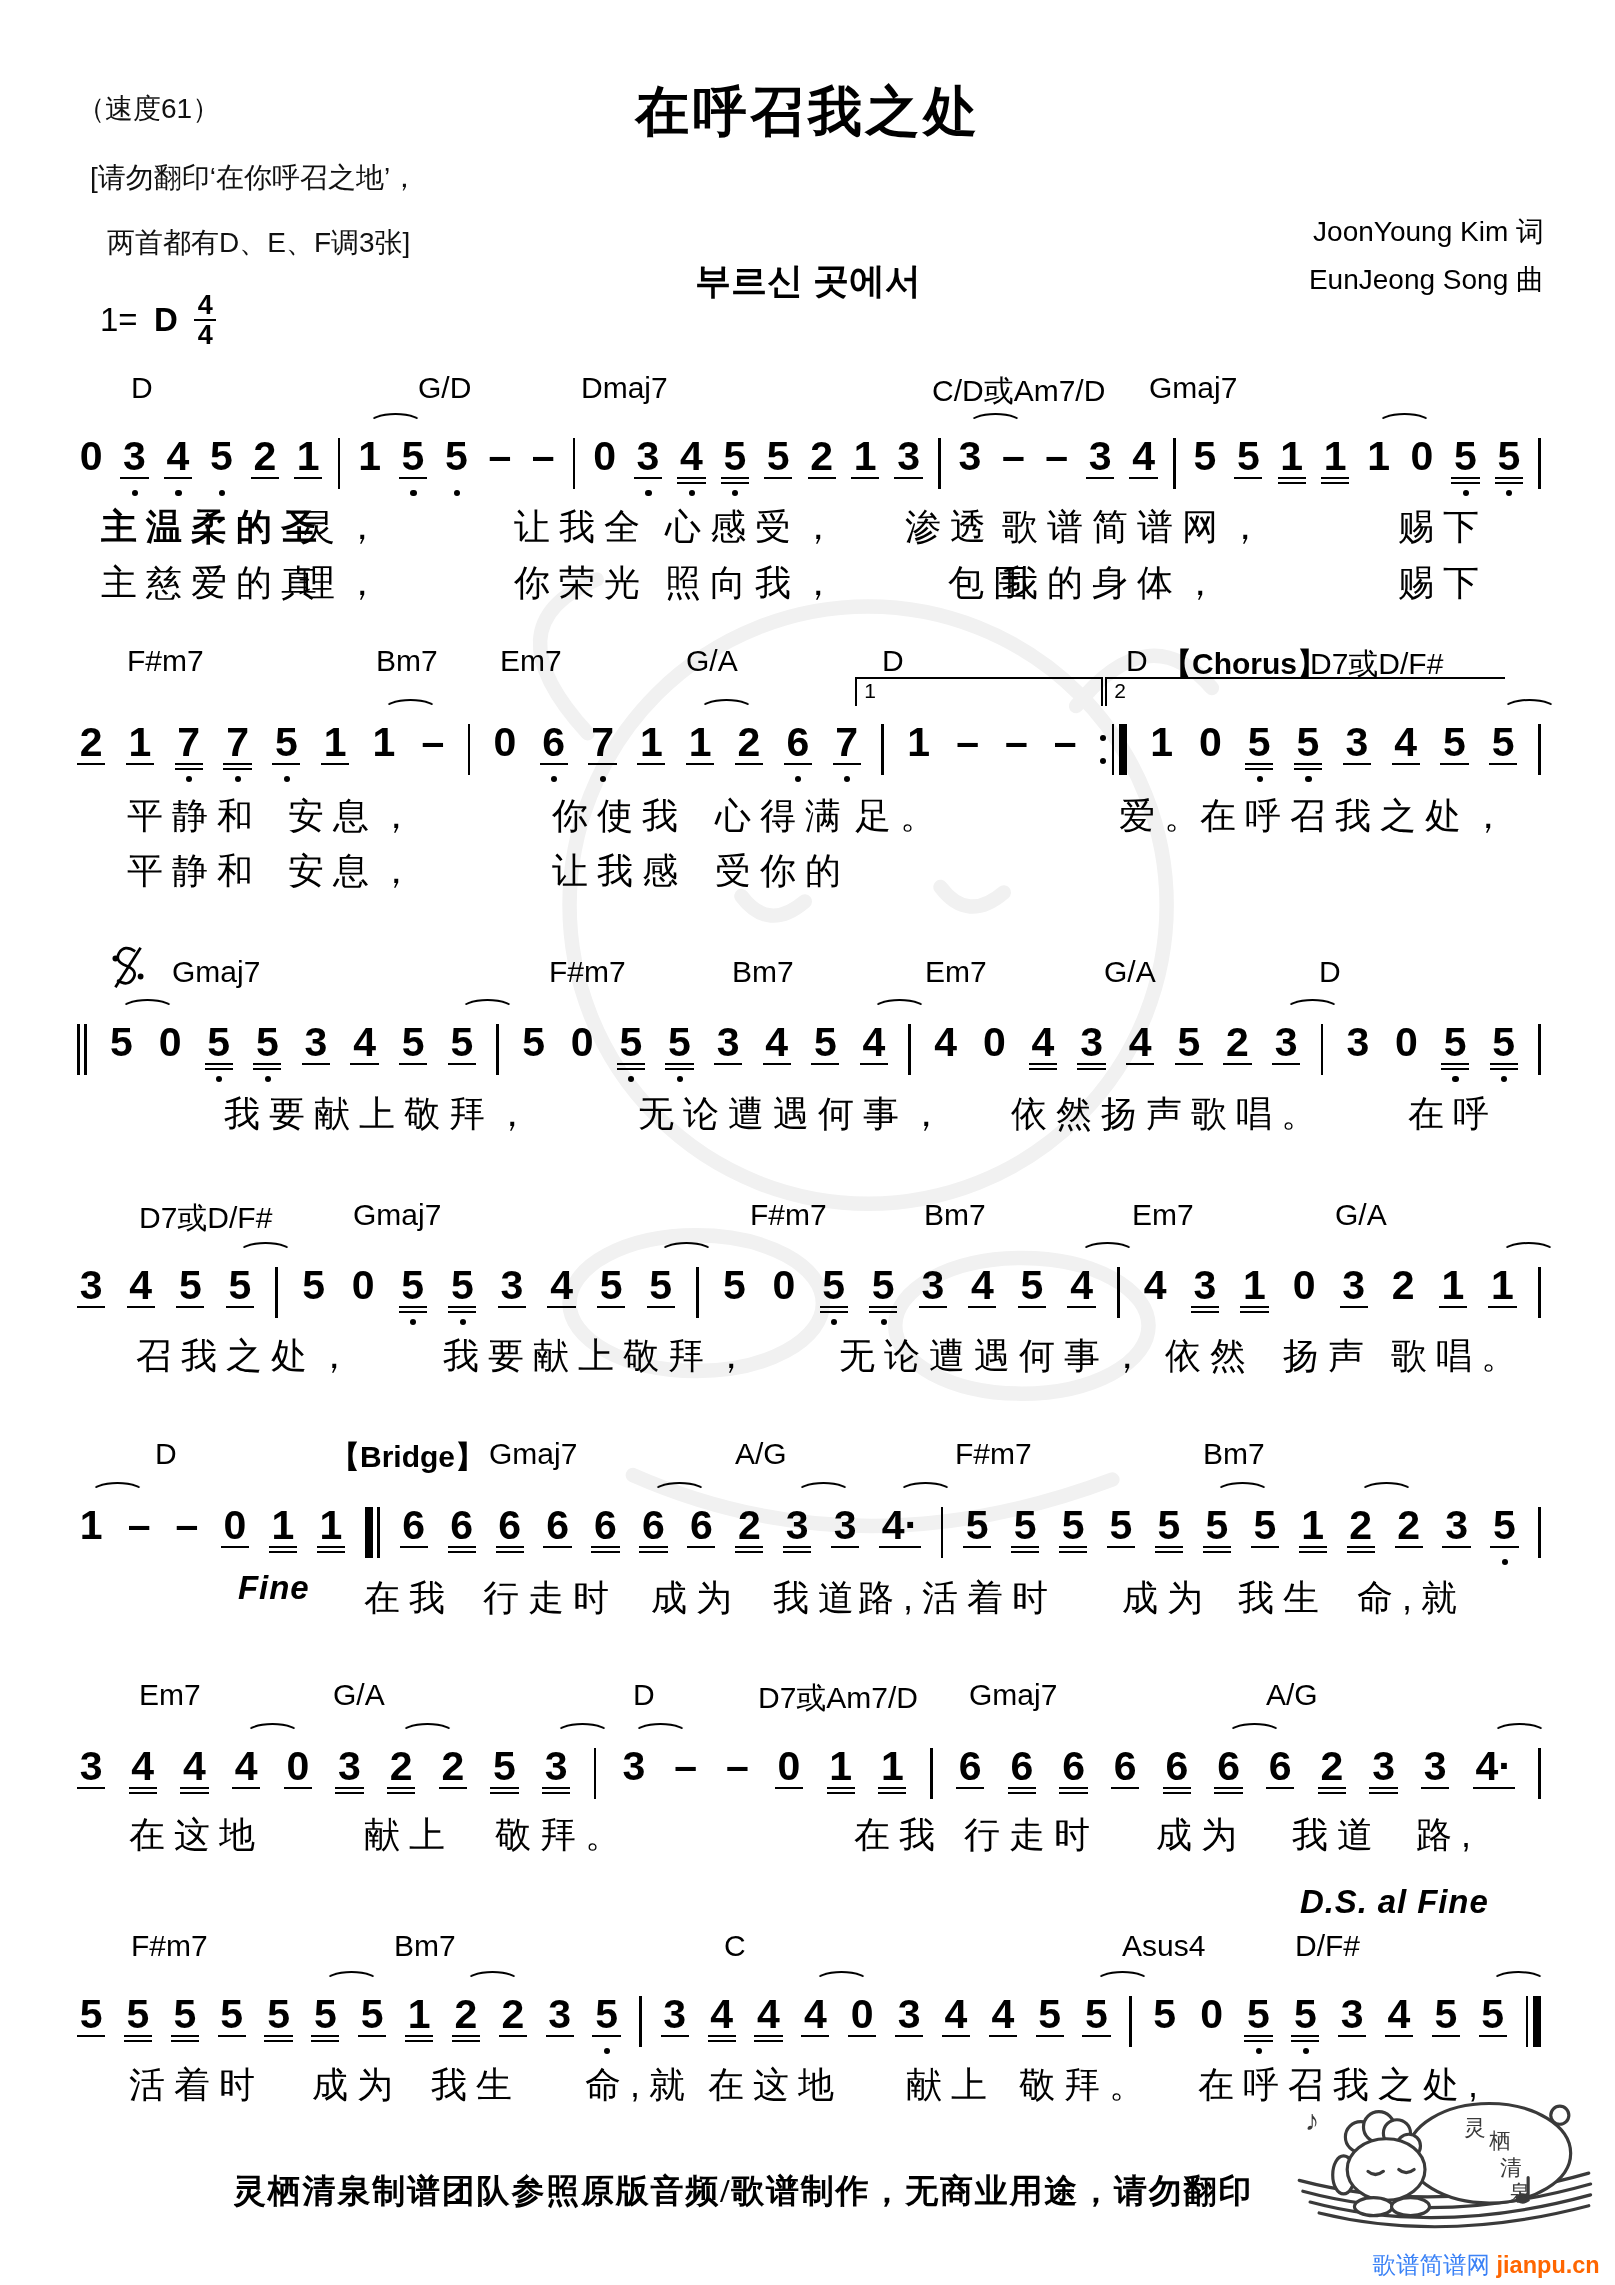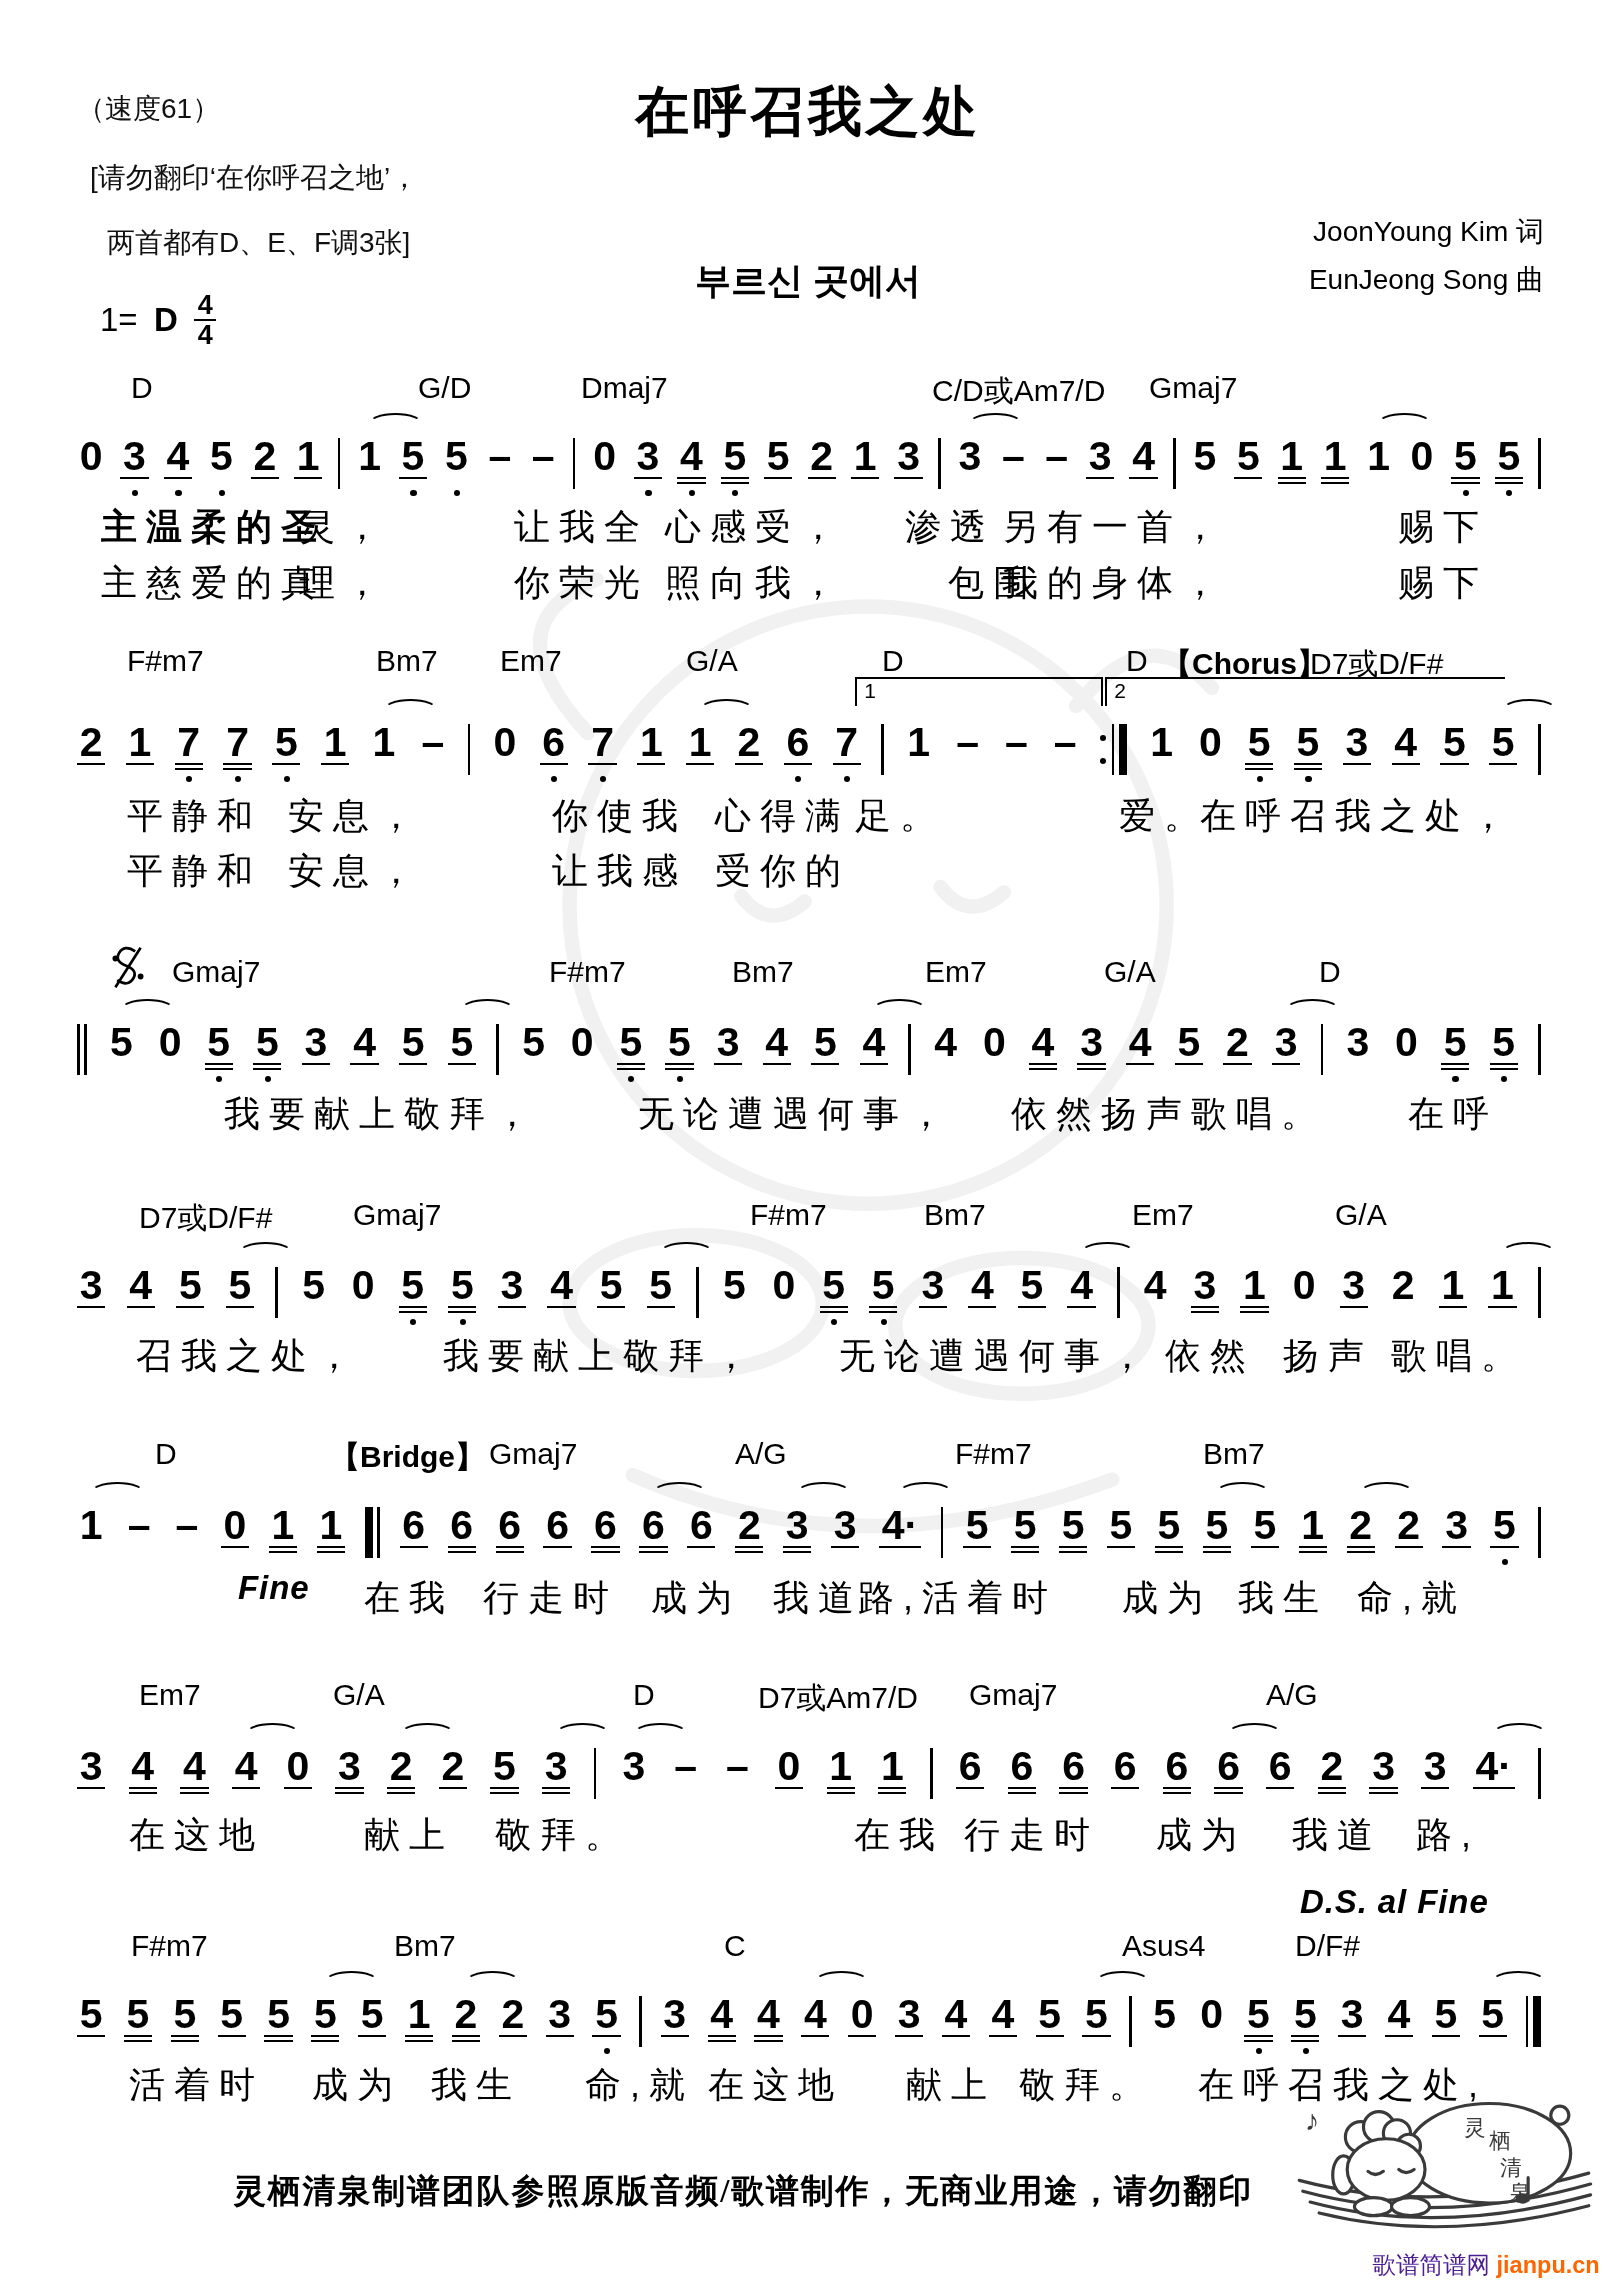--- a/index.html
+++ b/index.html
@@ -34,21 +34,21 @@
   .bar .dotcol::before{top:11px;}
   .bar .dotcol::after{bottom:11px;}
   .volta{position:absolute;height:27px;border-top:2.7px solid #000;border-left:2.7px solid #000;font-size:21px;padding:0 0 0 7.2px;}
   .volta.closed{border-right:2.7px solid #000;}
   .lyric{position:absolute;font-size:36px;letter-spacing:9px;}
   .mark{position:absolute;font-size:33px;font-weight:bold;font-style:italic;letter-spacing:0.9px;}
   .segno{position:absolute;}
   
   .credit-footer{font-size:33px;font-weight:bold;font-family:"Liberation Serif","DejaVu Serif",serif;letter-spacing:1.8px;}
   .corner{font-size:23.5px;}
-  .corner .gray{color:#4c1d95;}
+  .corner .gray{color:#3b82f6;}
   .corner .orange{color:#ff6600;font-weight:bold;}
   svg{display:block;}
   .wm{position:absolute;pointer-events:none;}
 </style>
 </head>
 <body>
 
 <div id="page">
 
   <svg class="wm" style="left:271px;top:507px;" width="1158" height="1140" viewBox="0 0 1280 1260">
@@ -136,21 +136,21 @@
         <span class="note u2">5<i class="ul2"></i><i class="odot"></i></span>
         <span class="bar">
           <b class="thin"></b>
         </span>
       </div>
       <div class="lyric" style="left: 101px; top: 503px; font-weight: bold;">主温柔的圣</div>
       <div class="lyric" style="left: 299px; top: 503px;">灵，</div>
       <div class="lyric" style="left: 514px; top: 503px;">让我全</div>
       <div class="lyric" style="left: 665px; top: 503px;">心感受，</div>
       <div class="lyric" style="left: 905px; top: 503px;">渗透</div>
-      <div class="lyric" style="left: 1002px; top: 503px;">另有一首，</div>
+      <div class="lyric" style="left: 1002px; top: 503px;">歌谱简谱网，</div>
       <div class="lyric" style="left: 1398px; top: 503px;">赐下</div>
       <div class="lyric" style="left: 101px; top: 559px;">主慈爱的真</div>
       <div class="lyric" style="left: 299px; top: 559px;">理，</div>
       <div class="lyric" style="left: 514px; top: 559px;">你荣光</div>
       <div class="lyric" style="left: 665px; top: 559px;">照向我，</div>
       <div class="lyric" style="left: 905px; top: 559px; margin-left: 43px;">包围</div>
       <div class="lyric" style="left: 1002px; top: 559px;">我的身体，</div>
       <div class="lyric" style="left: 1398px; top: 559px;">赐下</div>
       <div class="chord" style="left: 127px; top: 644px;">F#m7</div>
       <div class="chord" style="left: 376px; top: 644px;">Bm7</div>

